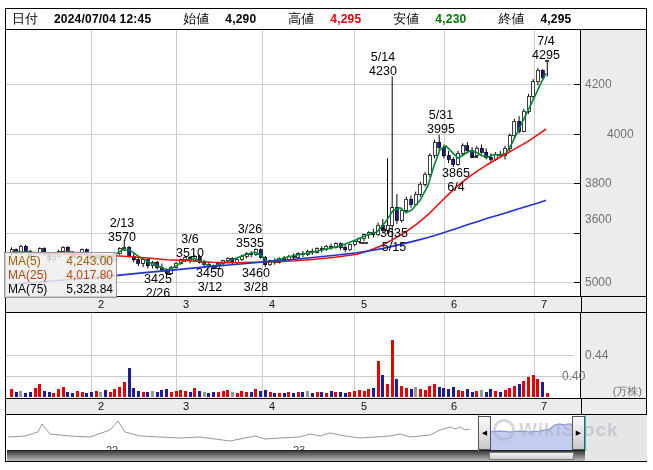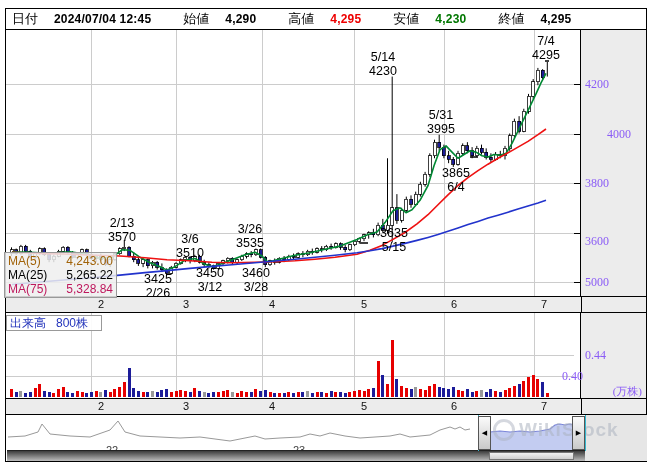--- a/index.html
+++ b/index.html
@@ -12,21 +12,21 @@
           font-size:13px;gap:16px;padding-left:6px;}
   #header .val{font-weight:bold;font-size:12px;margin-right:16px;letter-spacing:0.2px;}
   svg{position:absolute;}
   #ma-legend{position:absolute;left:4px;top:252px;width:113px;border:1px solid #999;
              background:rgba(238,238,238,0.85);font-size:12px;line-height:14px;padding:1px 3px;
              box-sizing:border-box;z-index:5;}
   #ma-legend .row{display:flex;justify-content:space-between;}
   #vol-legend{position:absolute;left:6px;top:315px;width:96px;height:16px;border:1px solid #999;
               background:rgba(255,255,255,0.92);font-size:12px;line-height:14px;color:#2233bb;
               padding:0 3px;box-sizing:border-box;display:flex;gap:10px;z-index:5;}
-  .tick-lbl{position:absolute;font-size:12px;color:#8b5cf6;font-family:Liberation Serif, serif;}
+  .tick-lbl{position:absolute;font-size:12px;color:#737373;}
   .month-lbl{position:absolute;font-size:11px;color:#111;width:20px;text-align:center;top:1px;}
   #nav-box{left:5px;top:414px;width:642px;height:48px;border:1px solid #000;box-sizing:border-box;
            background:#fff;position:absolute;}
   .nav-btn{position:absolute;top:1px;width:13px;height:34px;background:linear-gradient(180deg,#fbfbfb,#c9c9c9);
            border:1px solid #555;box-sizing:border-box;z-index:6;display:flex;align-items:center;
            justify-content:center;font-size:7px;color:#000;cursor:pointer;}
   .cyan-line{position:absolute;top:0;width:1px;height:36px;background:#35b8cf;z-index:5;}
   #scroll-track{position:absolute;left:1px;top:35px;width:578px;height:10px;
                 background:linear-gradient(180deg,#3c3c3c,#bdbdbd);border-top:1px solid #222;z-index:4;}
   #scroll-thumb{position:absolute;left:482px;top:1px;width:85px;height:8px;
@@ -333,25 +333,25 @@
       <text x="546" y="59" text-anchor="middle" font-size="12.5" font-family="&quot;Liberation Sans&quot;,sans-serif" fill="#000">4295</text>
       <line x1="360" y1="243" x2="368" y2="243" stroke="#000" stroke-width="1.5"></line>
       <line x1="470" y1="157" x2="478" y2="157" stroke="#000" stroke-width="1.5"></line>
     </svg>
 
   <div id="ma-legend">
     <div class="row" style="color:#a16207;">
       <span>MA(5)</span>
       <span>4,243.00</span>
     </div>
-    <div class="row" style="color:#000000;">
+    <div class="row" style="color:#c2410c;">
       <span>MA(25)</span>
-      <span>5,265.22</span>
-    </div>
-    <div class="row" style="color:#be185d;align-items:center;">
+      <span>4,017.80</span>
+    </div>
+    <div class="row" style="color:#000000;align-items:center;">
       <span>MA(75)</span>
       <span>5,328.84</span>
     </div>
   </div>
 
   <div class="strip" id="month-strip-1" style="left:5px;top:296px;width:642px;height:17px;">
     <div style="position:absolute;left:575px;top:0;width:1px;height:15px;background:#000;"></div>
   <div class="month-lbl" style="left: 85px;">2</div>
       <div class="month-lbl" style="left: 170px;">3</div>
       <div class="month-lbl" style="left: 256px;">4</div>
@@ -481,24 +481,20 @@
       <rect x="512.9000000000001" y="385.56" width="3" height="11.439999999999998" fill="#e60000" shape-rendering="crispEdges"></rect>
       <rect x="517.6" y="384" width="3" height="13" fill="#1c1c99" shape-rendering="crispEdges"></rect>
       <rect x="522.3000000000001" y="381.4" width="3" height="15.600000000000023" fill="#e60000" shape-rendering="crispEdges"></rect>
       <rect x="527" y="377.24" width="3" height="19.75999999999999" fill="#e60000" shape-rendering="crispEdges"></rect>
       <rect x="531.7" y="375.16" width="3" height="21.839999999999975" fill="#e60000" shape-rendering="crispEdges"></rect>
       <rect x="536.4" y="378.8" width="3" height="18.19999999999999" fill="#e60000" shape-rendering="crispEdges"></rect>
       <rect x="541.1" y="382.44" width="3" height="14.560000000000002" fill="#1c1c99" shape-rendering="crispEdges"></rect>
       <rect x="545.8000000000001" y="392.84" width="3" height="4.160000000000025" fill="#e60000" shape-rendering="crispEdges"></rect>
     </svg>
 
-  <div id="vol-legend">
-    <span>出来高</span>
-    <span>800株</span>
-  </div>
   <div class="tick-lbl" style="left:592px;top:384px;width:50px;text-align:right;font-size:11px;">(万株)</div>
 
   <div class="strip" id="month-strip-2" style="left:5px;top:398px;width:642px;height:17px;">
     <div style="position:absolute;left:575px;top:0;width:1px;height:15px;background:#000;"></div>
   <div class="month-lbl" style="left: 85px;">2</div>
       <div class="month-lbl" style="left: 170px;">3</div>
       <div class="month-lbl" style="left: 256px;">4</div>
       <div class="month-lbl" style="left: 348px;">5</div>
       <div class="month-lbl" style="left: 438px;">6</div>
       <div class="month-lbl" style="left: 528px;">7</div>
@@ -527,17 +523,17 @@
       <div id="scroll-thumb"></div>
     </div>
   <div class="year-lbl" style="left: 100px; top: 29px;">22</div>
       <div class="year-lbl" style="left: 287px; top: 29px;">23</div>
       <div class="year-lbl" style="left: 478px; top: 29px;">4</div>
     </div>
 
 <div class="tick-lbl" style="left: 585px; top: 77px;">4200</div>
     <div class="tick-lbl" style="left: 585px; top: 127px; margin-left: 22px;">4000</div>
     <div class="tick-lbl" style="left: 585px; top: 176px;">3800</div>
-    <div class="tick-lbl" style="left: 585px; top: 234px;">3600</div>
+    <div class="tick-lbl" style="left: 585px; top: 212px;">3600</div>
     <div class="tick-lbl" style="left: 585px; top: 275px;">5000</div>
     <div class="tick-lbl" style="left: 585px; top: 348px;">0.44</div>
     <div class="tick-lbl" style="left: 562px; top: 369px;">0.40</div>
   </div>
 
 </body></html>

